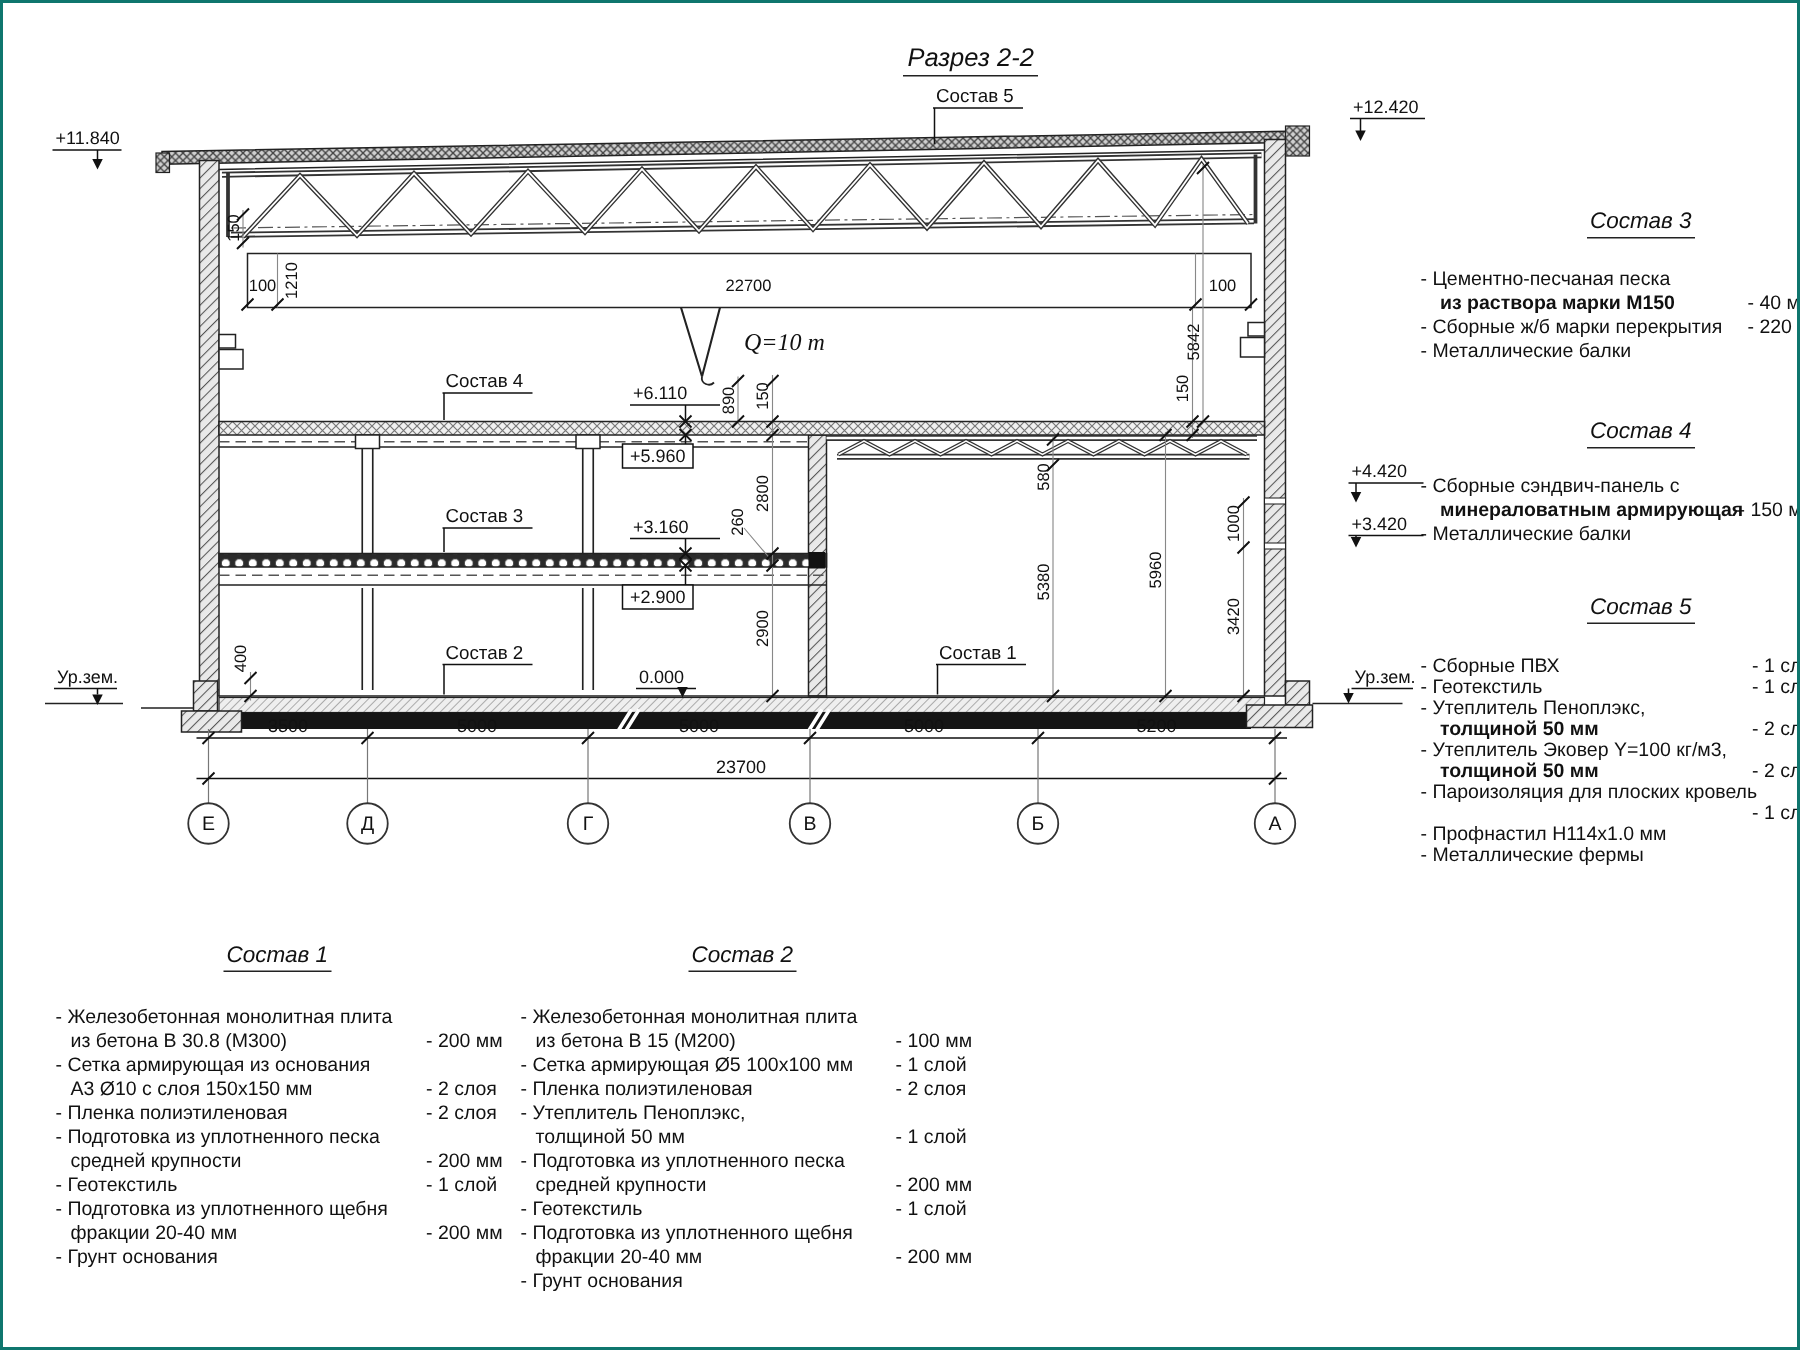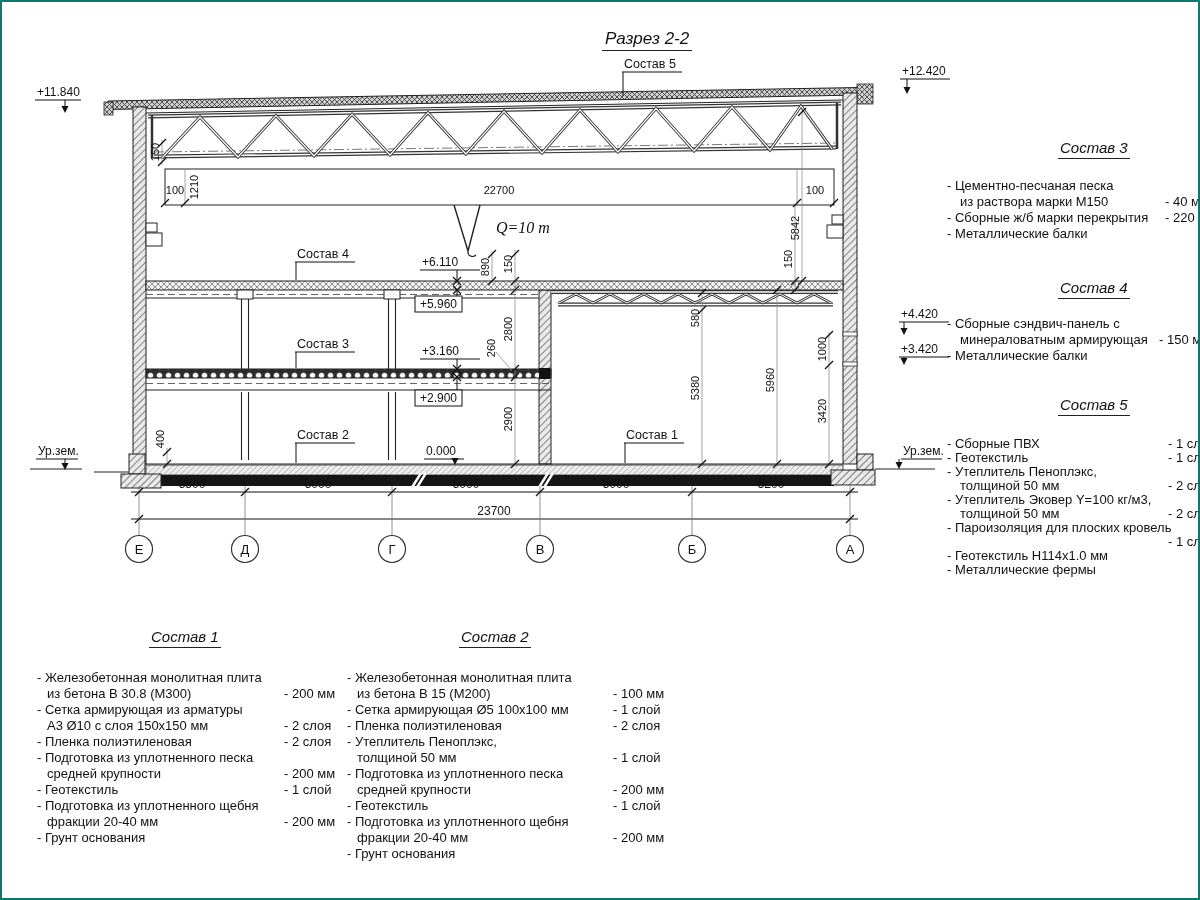--- a/index.html
+++ b/index.html
@@ -6,24 +6,24 @@
   .page{position:relative;width:1200px;height:900px;background:#fff;overflow:hidden;
         box-sizing:border-box;border:2px solid #0f766e;
         font-family:"Liberation Sans",sans-serif;color:#111;}
   .abs{position:absolute;}
   .title{font-style:italic;font-size:17px;border-bottom:1.5px solid #222;padding:0 3px 1px 3px;white-space:nowrap;}
   .spec-h{font-style:italic;font-size:15px;border-bottom:1px solid #222;padding:0 2px 2px 2px;white-space:nowrap;}
   .spec{position:absolute;font-size:13px;line-height:16px;}
   .spec .spec-line{position:relative;height:16px;white-space:nowrap;}
   .spec5 .spec-line{height:14px;}
   .spec .t.ind{padding-left:10px;}
-  .spec3 .t.ind,.spec4 .t.ind,.spec5 .t.ind{padding-left:13px;}
+  .spec3 .t.ind,.spec4 .t.ind,.spec5 .t.ind{padding-left:13px;font-weight:bold;}
   .spec .val{position:absolute;top:0;white-space:nowrap;}
   .spec1 .val{left:247px;}
-  .spec2 .val{left:250px;margin-left:16px;}
+  .spec2 .val{left:250px;}
   .spec3 .val{left:218px;}
   .spec4 .val{left:212px;}
   .spec5 .val{left:221px;}
   svg text{font-family:"Liberation Sans",sans-serif;fill:#111;}
   svg .dim{font-size:11px;}
   svg .bdim{font-size:12px;}
   svg .elev{font-size:12px;}
   svg .callout{font-size:12.5px;}
   svg .axis{font-size:13px;}
   svg .crane{font-family:"Liberation Serif",serif;font-style:italic;font-size:16px;}
@@ -301,28 +301,28 @@
 
   <div class="spec spec5" style="left:945px;top:434px;width:255px;">
     <div class="spec-line"><span class="t">- Сборные ПВХ</span><span class="val">- 1 слой</span></div>
     <div class="spec-line"><span class="t">- Геотекстиль</span><span class="val">- 1 слой</span></div>
     <div class="spec-line"><span class="t">- Утеплитель Пеноплэкс,</span></div>
     <div class="spec-line"><span class="t ind">толщиной 50 мм</span><span class="val">- 2 слоя</span></div>
     <div class="spec-line"><span class="t">- Утеплитель Эковер Y=100 кг/м3,</span></div>
     <div class="spec-line"><span class="t ind">толщиной 50 мм</span><span class="val">- 2 слоя</span></div>
     <div class="spec-line"><span class="t">- Пароизоляция для плоских кровель</span></div>
     <div class="spec-line"><span class="t"></span><span class="val">- 1 слой</span></div>
-    <div class="spec-line"><span class="t">- Геотекстиль Н114х1.0 мм</span></div>
+    <div class="spec-line"><span class="t">- Профнастил Н114х1.0 мм</span></div>
     <div class="spec-line"><span class="t">- Металлические фермы</span></div>
   </div>
 
   <div class="spec spec1" style="left:35px;top:668px;width:300px;">
     <div class="spec-line"><span class="t">- Железобетонная  монолитная плита</span></div>
     <div class="spec-line"><span class="t ind">из бетона В 30.8 (М300)</span><span class="val">- 200 мм</span></div>
-    <div class="spec-line"><span class="t">- Сетка армирующая из арматуры</span></div>
+    <div class="spec-line"><span class="t">- Сетка армирующая из основания</span></div>
     <div class="spec-line"><span class="t ind">А3 Ø10 с слоя 150х150 мм</span><span class="val">- 2 слоя</span></div>
     <div class="spec-line"><span class="t">- Пленка полиэтиленовая</span><span class="val">-  2 слоя</span></div>
     <div class="spec-line"><span class="t">- Подготовка из уплотненного песка</span></div>
     <div class="spec-line"><span class="t ind">средней крупности</span><span class="val">- 200 мм</span></div>
     <div class="spec-line"><span class="t">- Геотекстиль</span><span class="val">- 1 слой</span></div>
     <div class="spec-line"><span class="t">- Подготовка из уплотненного щебня</span></div>
     <div class="spec-line"><span class="t ind">фракции 20-40 мм</span><span class="val">- 200 мм</span></div>
     <div class="spec-line"><span class="t">- Грунт основания</span></div>
   </div>
 

